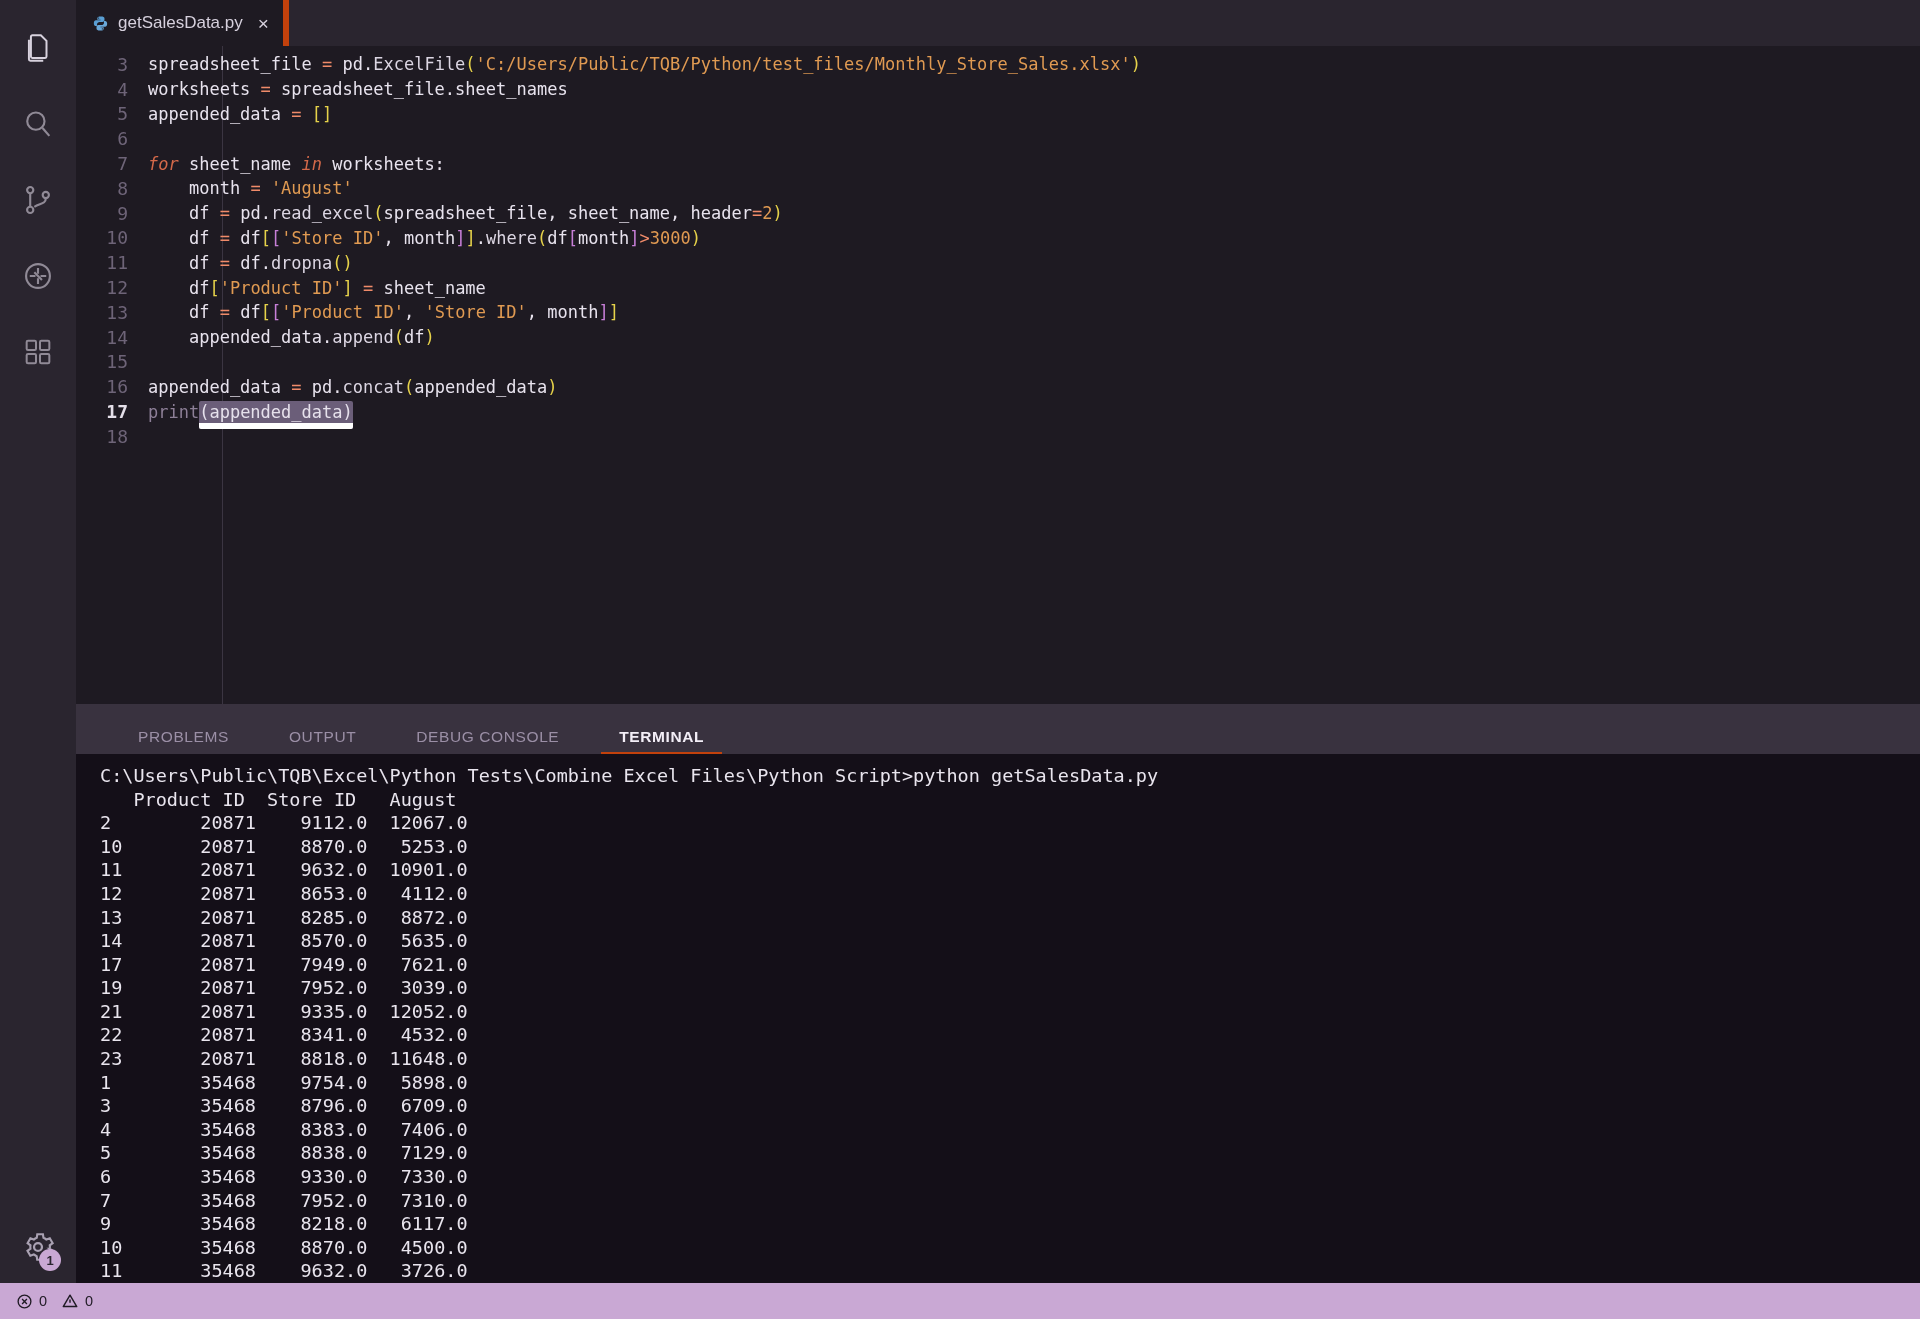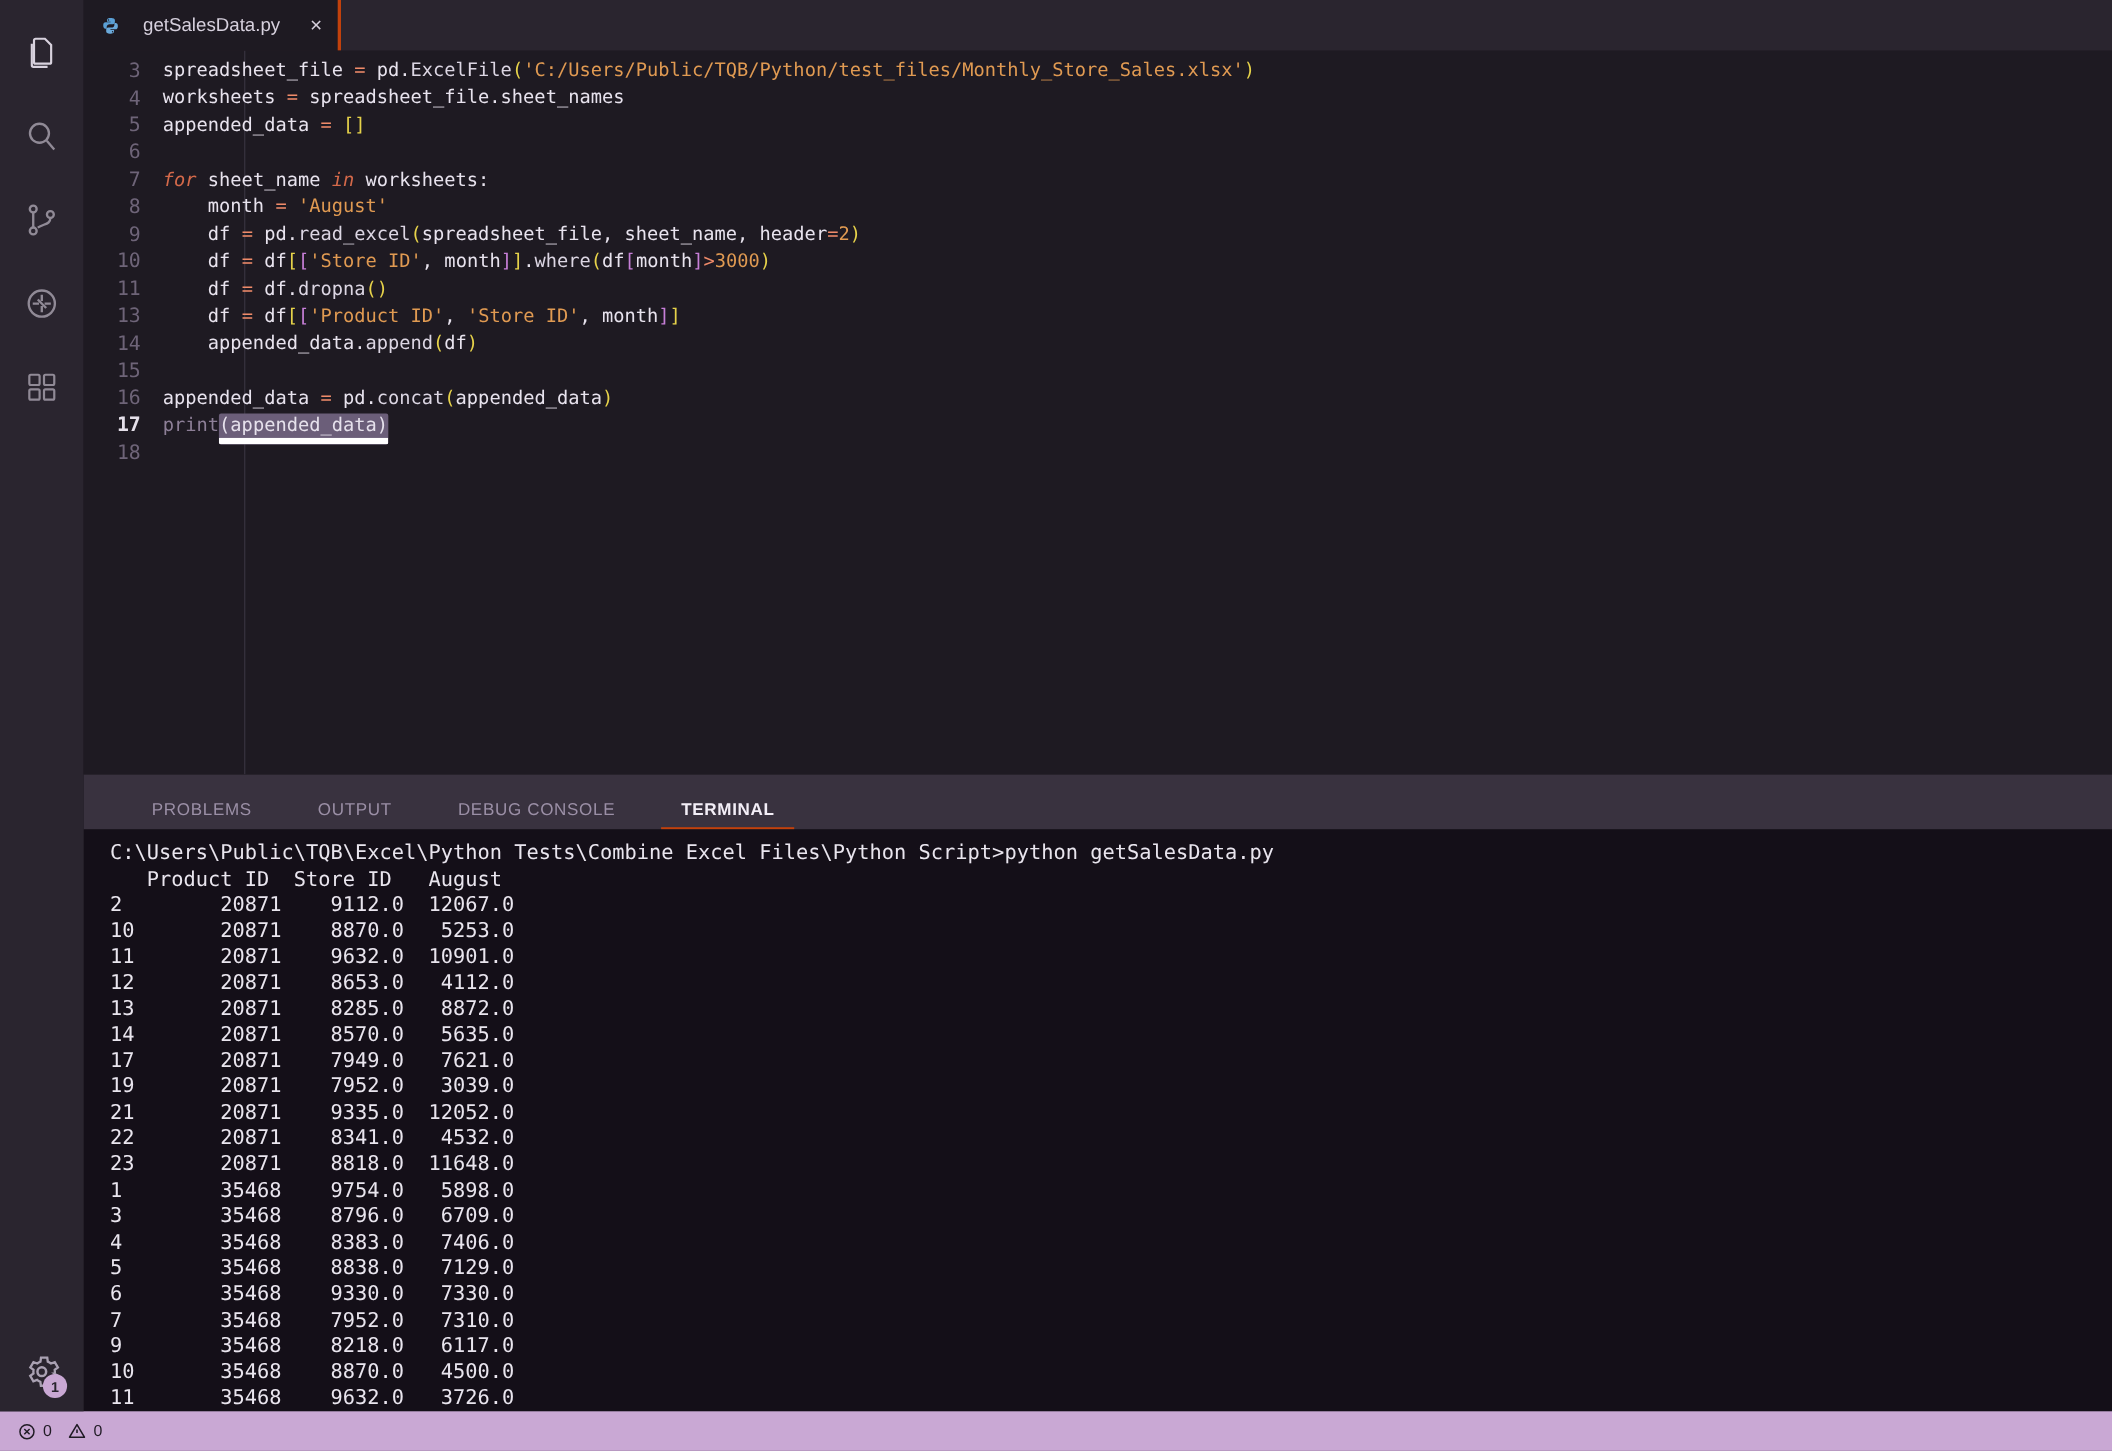--- a/index.html
+++ b/index.html
@@ -39,27 +39,27 @@
     font-size:13px; font-weight:700;
     display:flex; align-items:center; justify-content:center;
   }
 
   
   .workarea { flex:1 1 auto; display:flex; flex-direction:column; min-width:0; background:#1e1a22; }
 
   
   .tabstrip { height:46px; flex:0 0 46px; background:#2a252f; display:flex; align-items:stretch; }
   .tab {
-    display:flex; align-items:center; gap:21px;
+    display:flex; align-items:center; gap:9px;
     padding:0 14px 0 16px;
     background:#1e1a22;
     color:#d6d0dd;
     font-family:"Liberation Sans", sans-serif;
     font-size:17px;
-    border-right:3px solid #c2410c;
+    border-right:6px solid #c2410c;
     position:relative;
   }
   .tab .pyicon { width:17px; height:17px; flex:0 0 17px; }
   .tab .tabclose {
     font-family:"Liberation Sans", sans-serif;
     font-size:19px; line-height:1; color:#d6d0dd; margin-left:6px;
   }
   .tabstrip-rest { flex:1 1 auto; background:#2a252f; }
 
   
@@ -237,20 +237,21 @@
         <div id="code-lines">
             <div class="codeline"><div class="lnum">3</div><div class="ltext"><span class="t-var">spreadsheet_file</span><span class="t-var"> </span><span class="t-op">=</span><span class="t-var"> pd</span><span class="t-var">.</span><span class="t-fn">ExcelFile</span><span class="b-yellow">(</span><span class="t-str">'C:/Users/Public/TQB/Python/test_files/Monthly_Store_Sales.xlsx'</span><span class="b-yellow">)</span></div></div>
             <div class="codeline"><div class="lnum">4</div><div class="ltext"><span class="t-var">worksheets</span><span class="t-var"> </span><span class="t-op">=</span><span class="t-var"> spreadsheet_file.sheet_names</span></div></div>
             <div class="codeline"><div class="lnum">5</div><div class="ltext"><span class="t-var">appended_data</span><span class="t-var"> </span><span class="t-op">=</span><span class="t-var"> </span><span class="b-yellow">[]</span></div></div>
             <div class="codeline"><div class="lnum">6</div><div class="ltext"></div></div>
             <div class="codeline"><div class="lnum">7</div><div class="ltext"><span class="t-kw">for</span><span class="t-var"> sheet_name </span><span class="t-kw">in</span><span class="t-var"> worksheets:</span></div></div>
             <div class="codeline"><div class="lnum">8</div><div class="ltext"><span class="t-var">    month</span><span class="t-var"> </span><span class="t-op">=</span><span class="t-var"> </span><span class="t-str">'August'</span></div></div>
             <div class="codeline"><div class="lnum">9</div><div class="ltext"><span class="t-var">    df</span><span class="t-var"> </span><span class="t-op">=</span><span class="t-var"> pd.</span><span class="t-fn">read_excel</span><span class="b-yellow">(</span><span class="t-var">spreadsheet_file, sheet_name, header</span><span class="t-op">=</span><span class="t-num">2</span><span class="b-yellow">)</span></div></div>
             <div class="codeline"><div class="lnum">10</div><div class="ltext"><span class="t-var">    df</span><span class="t-var"> </span><span class="t-op">=</span><span class="t-var"> df</span><span class="b-yellow">[</span><span class="b-purple">[</span><span class="t-str">'Store ID'</span><span class="t-var">, month</span><span class="b-purple">]</span><span class="b-yellow">]</span><span class="t-var">.</span><span class="t-fn">where</span><span class="b-yellow">(</span><span class="t-var">df</span><span class="b-purple">[</span><span class="t-var">month</span><span class="b-purple">]</span><span class="t-op">&gt;</span><span class="t-num">3000</span><span class="b-yellow">)</span></div></div>
             <div class="codeline"><div class="lnum">11</div><div class="ltext"><span class="t-var">    df</span><span class="t-var"> </span><span class="t-op">=</span><span class="t-var"> df.</span><span class="t-fn">dropna</span><span class="b-yellow">()</span></div></div>
+            <div class="codeline"><div class="lnum">12</div><div class="ltext"><span class="t-var">    df</span><span class="b-yellow">[</span><span class="t-str">'Product ID'</span><span class="b-yellow">]</span><span class="t-var"> </span><span class="t-op">=</span><span class="t-var"> sheet_name</span></div></div>
             <div class="codeline"><div class="lnum">13</div><div class="ltext"><span class="t-var">    df</span><span class="t-var"> </span><span class="t-op">=</span><span class="t-var"> df</span><span class="b-yellow">[</span><span class="b-purple">[</span><span class="t-str">'Product ID'</span><span class="t-var">, </span><span class="t-str">'Store ID'</span><span class="t-var">, month</span><span class="b-purple">]</span><span class="b-yellow">]</span></div></div>
             <div class="codeline"><div class="lnum">14</div><div class="ltext"><span class="t-var">    appended_data.</span><span class="t-fn">append</span><span class="b-yellow">(</span><span class="t-var">df</span><span class="b-yellow">)</span></div></div>
             <div class="codeline"><div class="lnum">15</div><div class="ltext"></div></div>
             <div class="codeline"><div class="lnum">16</div><div class="ltext"><span class="t-var">appended_data</span><span class="t-var"> </span><span class="t-op">=</span><span class="t-var"> pd.</span><span class="t-fn">concat</span><span class="b-yellow">(</span><span class="t-var">appended_data</span><span class="b-yellow">)</span></div></div>
             <div class="codeline"><div class="lnum cur">17</div><div class="ltext"><span class="t-dim">print</span><span class="sel">(appended_data)</span></div></div>
             <div class="codeline"><div class="lnum">18</div><div class="ltext"></div></div>
           </div>
       </div>
 
       <div class="panel">

